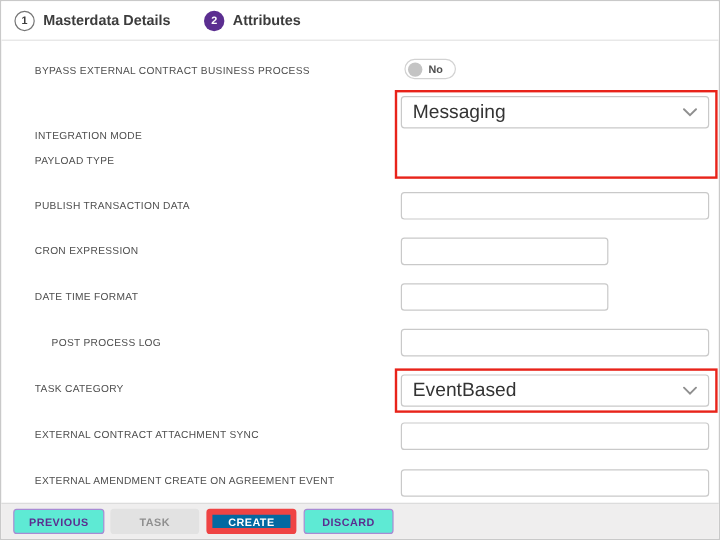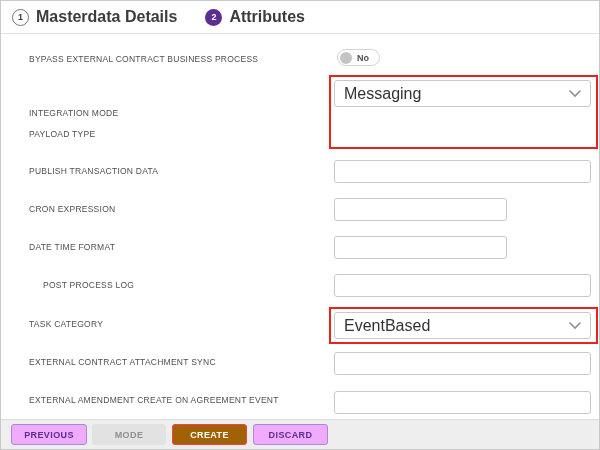--- a/index.html
+++ b/index.html
@@ -19,21 +19,21 @@
   }
   .step { display:flex; align-items:center; cursor:pointer; }
   .step + .step { margin-left:28px; }
   .step-circle {
     width:17px; height:17px; border-radius:50%;
     display:flex; align-items:center; justify-content:center;
     font-size:9px; font-weight:bold; margin-right:7px;
   }
   .step-circle.outlined { border:1px solid #757575; color:#3c3c3c; background:#fff; }
   .step-circle.filled   { background:#5b2e90; color:#ffffff; }
-  .step-label { font-size:16px; font-weight:bold; color:#3c3c3c; }
+  .step-label { font-size:12px; font-weight:bold; color:#3c3c3c; }
 
   
   .lbl {
     position:absolute; left:28px; font-size:8.5px; letter-spacing:.25px;
     color:#4f4f4f; text-transform:uppercase; white-space:nowrap;
   }
   .ctl-select {
     position:absolute; left:333px; width:257px; height:27px;
     background:#fff; border:1px solid #c9c9c9; border-radius:3px;
     display:flex; align-items:center; justify-content:space-between;
@@ -69,23 +69,23 @@
   .footer {
     position:absolute; left:0; top:418px; width:100%; height:32px;
     background:#efeeee; border-top:1px solid #dcdcdc;
   }
   .btn {
     position:absolute; top:423px; height:21px; border-radius:3px;
     font-size:9px; font-weight:bold; letter-spacing:.4px;
     display:flex; align-items:center; justify-content:center;
     cursor:pointer; font-family:"Liberation Sans", sans-serif; z-index:6;
   }
-  .btn-outline { background:#f0abfc; border:1px solid #a88bd4; color:#5b2e90; }
+  .btn-outline { background:#5eead4; border:1px solid #a88bd4; color:#5b2e90; }
   .btn-disabled { background:#e2e2e2; border:1px solid #e2e2e2; color:#8f8f8f; cursor:default; }
-  .btn-primary { background:#a16207; border:1px solid #ef4444; color:#ffffff; }
+  .btn-primary { background:#0369a1; border:5px solid #ef4444; color:#ffffff; }
 </style>
 </head>
 <body>
 
 <div class="page">
 
   <div class="header">
     <div class="step">
       <span class="step-circle outlined">1</span>
       <span class="step-label">Masterdata Details</span>
@@ -140,17 +140,17 @@
   </div>
 
   <span class="lbl" style="top:356px;">EXTERNAL CONTRACT ATTACHMENT SYNC</span>
   <input class="txt" style="top: 351px;" value="">
 
   <span class="lbl" style="top:394px;">EXTERNAL AMENDMENT CREATE ON AGREEMENT EVENT</span>
   <input class="txt" style="top: 390px;" value="">
 
   <div class="footer"></div>
   <div class="btn btn-outline" style="left:10px;  width:76px;">PREVIOUS</div>
-  <div class="btn btn-disabled" style="left:91px;  width:74px;">MODE</div>
+  <div class="btn btn-disabled" style="left:91px;  width:74px;">TASK</div>
   <div class="btn btn-primary" style="left:171px; width:75px;">CREATE</div>
   <div class="btn btn-outline" style="left:252px; width:75px;">DISCARD</div>
 
 </div>
 
 </body></html>

